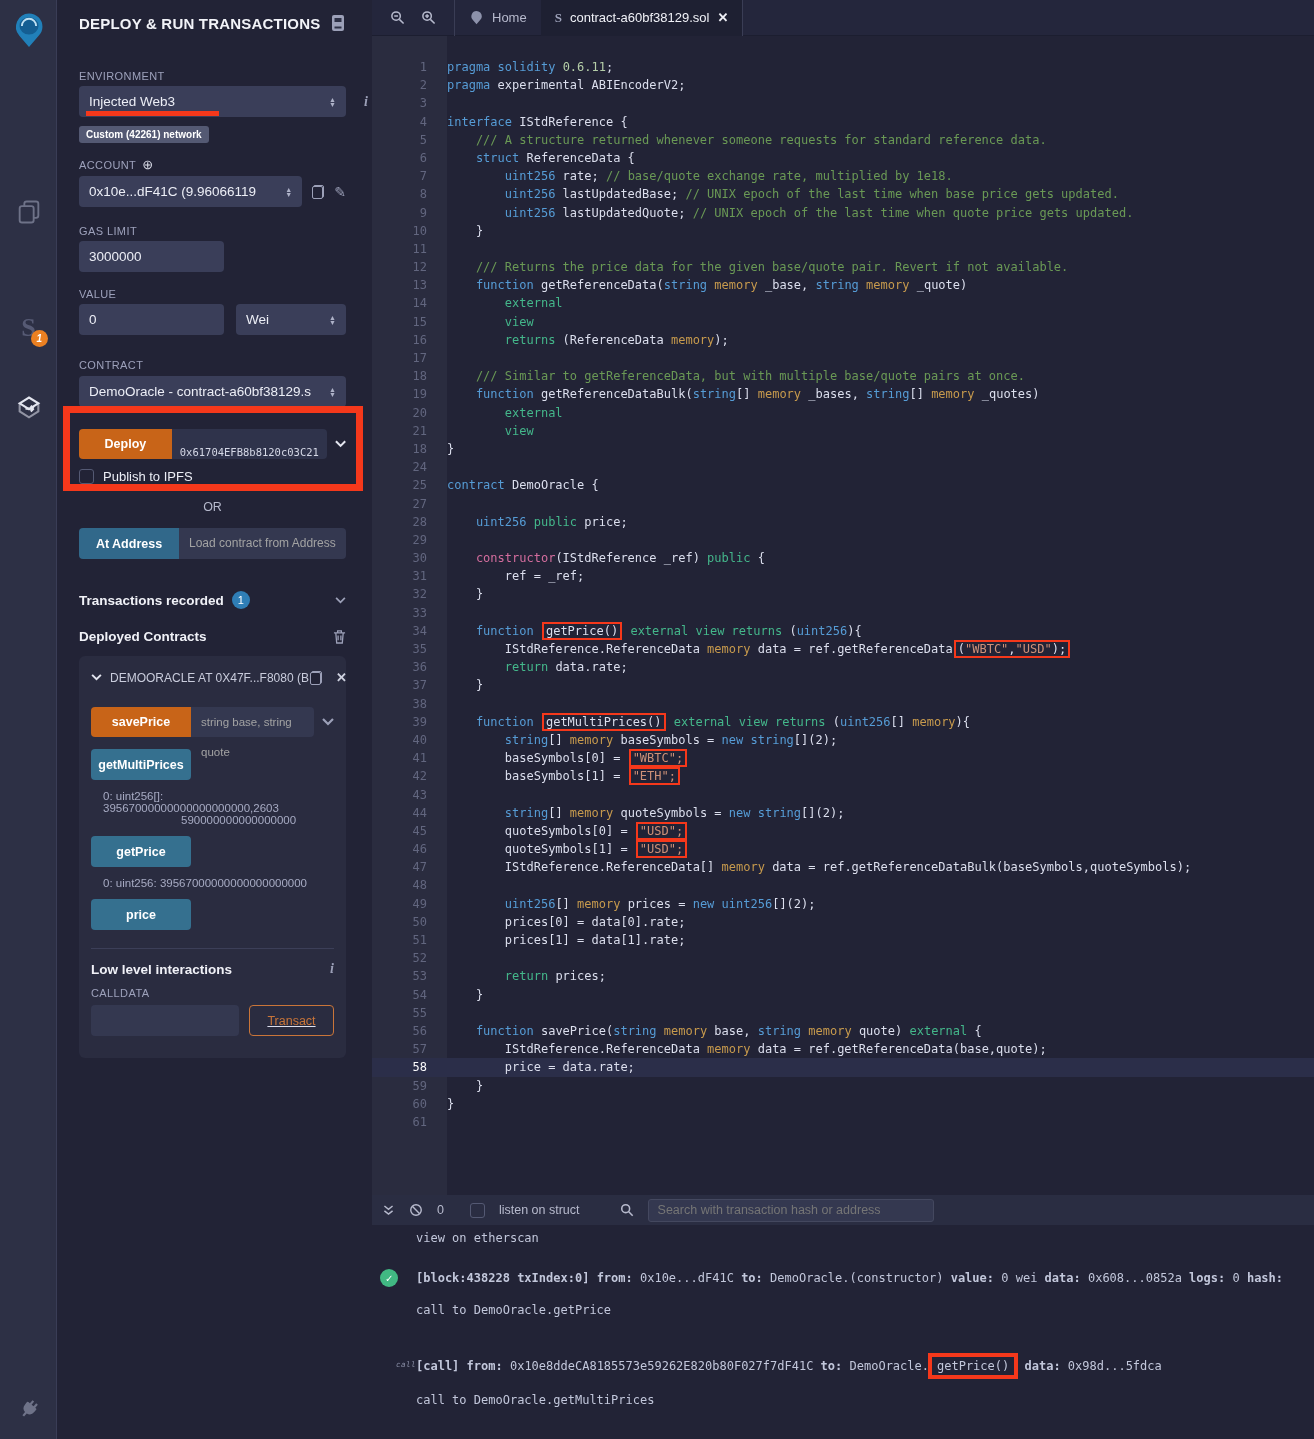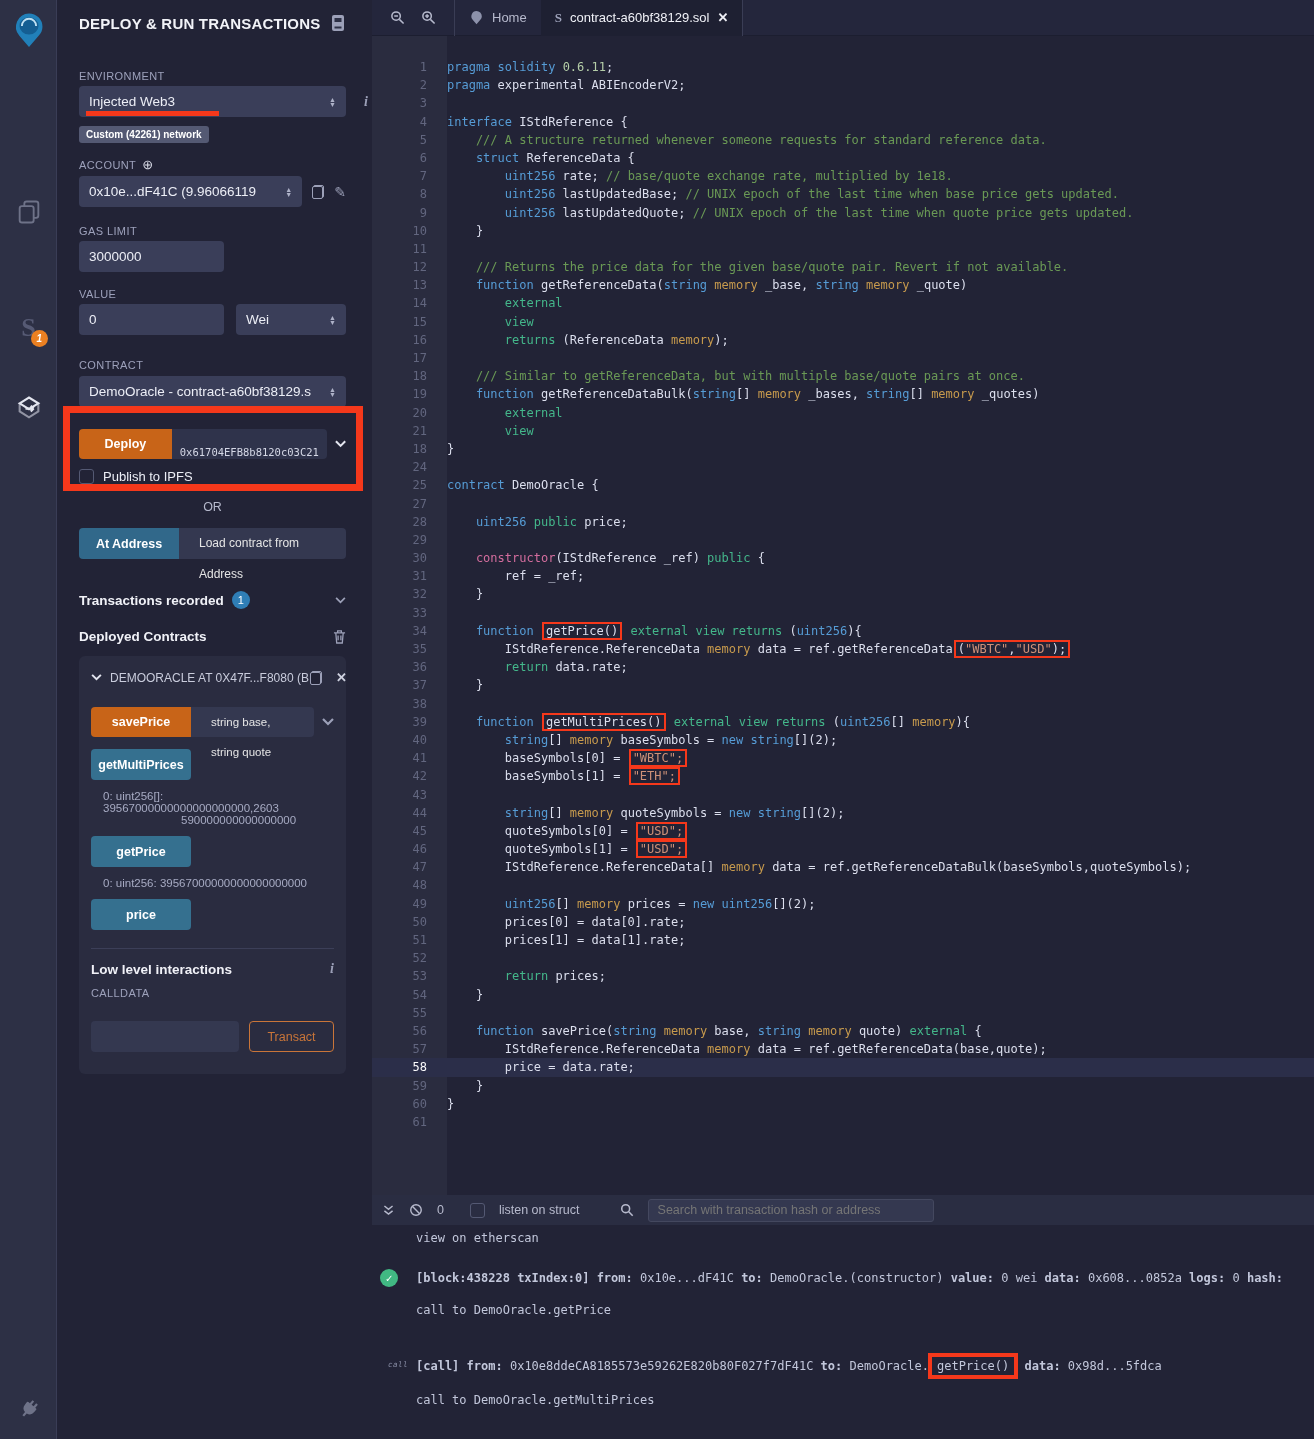--- a/index.html
+++ b/index.html
@@ -29,21 +29,21 @@
   .icon-copy { position:relative; width:12px; height:14px; display:inline-block; }
   .icon-copy::before { content:""; position:absolute; right:0; top:0; width:9px; height:11px; border:1.4px solid #9ca0b8; border-radius:2px; }
   .icon-copy::after { content:""; position:absolute; left:0; bottom:0; width:9px; height:11px; border:1.4px solid #9ca0b8; border-radius:2px; background:#222336; }
   .info-i { font-family:"Liberation Serif",serif; font-style:italic; font-weight:bold; font-size:14px; color:#9ca0b8; }
   .btn-orange { background:#c86418; color:#fff; border:none; border-radius:4px; width:100px; height:30px; font-size:12.5px; font-weight:bold; cursor:pointer; }
   .btn-blue { background:#35708f; color:#fff; border:none; border-radius:4px; width:100px; height:31px; font-size:12.5px; font-weight:bold; cursor:pointer; }
   .arg-input { background:#2f334b; border:none; border-radius:0 4px 4px 0; height:30px; flex:1; color:#d5d8e6; font-family:"DejaVu Sans Mono",monospace; font-size:10.5px; padding:8px 8px; }
   .chev-white { margin-left:8px; }
   .checkbox { width:15px; height:15px; border:1px solid #545973; border-radius:3px; background:transparent; }
   .or { text-align:center; color:#b6b9cc; font-size:12.5px; margin-top:16px; }
-  .placeholder-input { background:#343850; border:none; border-radius:0 4px 4px 0; height:31px; flex:1; color:#e5e5e5; font-size:12px; padding:0 20px; }
+  .placeholder-input { background:#343850; border:none; border-radius:0 4px 4px 0; height:31px; flex:1; color:#a3a3a3; font-size:12px; padding:0 10px; }
   .badge-blue { background:#2f7eb6; color:#fff; font-size:11px; width:18px; height:18px; border-radius:50%; display:inline-flex; align-items:center; justify-content:center; margin-left:8px; }
   .white-13 { color:#f0f1f7; font-size:13.5px; font-weight:bold; }
   .card { margin-top:12px; background:#2a2c40; border-radius:6px; padding:14px 12px 22px 12px; }
   .card-title { font-size:12px; color:#c9ccdc; white-space:nowrap; overflow:hidden; max-width:200px; }
   .fn-result { margin-top:10px; color:#a7abc3; font-size:11.5px; padding-left:12px; }
   .fn-result .l2 { padding-left:78px; }
   .hr { border-top:1px solid #3c3f58; margin-top:18px; }
   .calldata-input { background:#343850; border:none; border-radius:4px; height:31px; flex:1; }
   .btn-transact { background:transparent; border:1px solid #c97539; color:#c97539; border-radius:4px; width:85px; height:31px; font-size:12.5px; margin-left:10px; cursor:pointer; }
   .annot-box { position:absolute; left:6px; top:406px; width:300px; height:85px; border:7px solid #f5381b; z-index:5; pointer-events:none; }
@@ -69,21 +69,21 @@
   .terminal { position:absolute; left:372px; top:1195px; width:942px; height:244px; background:#222336; overflow:hidden; }
   .t-toolbar { height:30px; background:#2a2d42; display:flex; align-items:center; gap:14px; padding:0 10px; font-size:12.5px; color:#b7bacd; }
   .t-search { background:#343850; border:1px solid #44485f; border-radius:3px; height:23px; width:286px; color:#9fa3bb; font-size:12.5px; padding:0 9px; }
   .t-line { position:relative; padding-left:44px; font-family:"DejaVu Sans Mono",monospace; font-size:12px; color:#c2c7db; white-space:nowrap; }
   .t-line:nth-child(1){margin-top:6px} .t-line:nth-child(2){margin-top:26px}
   .t-line:nth-child(3){margin-top:18px} .t-line:nth-child(4){margin-top:40px}
   .t-line:nth-child(5){margin-top:18px} .t-line:nth-child(6){margin-top:44px}
   .tb { font-weight:bold; }
   .ann-t { border:4px solid #f5381b; padding:2px 5px; margin:-4px -1px; display:inline-block; }
   .t-check { position:absolute; left:8px; top:-2px; width:18px; height:18px; border-radius:50%; background:#41b883; color:#fff; font-size:11px; display:flex; align-items:center; justify-content:center; }
-  .t-badge { position:absolute; left:16px; top:3px; font-size:7.5px; font-style:italic; color:#8b90a8; letter-spacing:.5px; }
+  .t-badge { position:absolute; left:24px; top:3px; font-size:7.5px; font-style:italic; color:#8b90a8; letter-spacing:.5px; }
   .chk-sm { width:15px; height:15px; border:1px solid #545973; border-radius:3px; }
 </style>
 </head>
 <body>
 
 <div class="rail">
   <div class="rail-icon" style="top:8px;height:44px;">
     <svg width="38" height="38" viewBox="0 0 24 24">
         <path d="M12 1.5a8.5 8.5 0 0 1 8.5 8.5c0 2.3-.9 4.2-2.4 5.6L12 22.8l-6.1-7.2A8.5 8.5 0 0 1 12 1.5z" fill="#2180b9"></path>
         <ellipse cx="12" cy="9.4" rx="6" ry="5.4" fill="#145e92"></ellipse>
@@ -246,21 +246,21 @@
     <div class="fn-result">0: uint256: 39567000000000000000000</div>
 
     <button class="btn-blue" style="margin-top:10px;display:block;">price</button>
 
     <div class="hr"></div>
     <div class="row" style="margin-top:12px;justify-content:space-between;">
       <span class="white-13" style="font-weight:bold;">Low level interactions</span>
       <span class="info-i">i</span>
     </div>
     <div class="lbl" style="margin-top:10px;">CALLDATA</div>
-    <div class="row" style="margin-top:22px;">
+    <div class="row" style="margin-top:6px;text-decoration:underline;">
       <div class="calldata-input"></div>
       <button class="btn-transact">Transact</button>
     </div>
   </div>
 </div>
 
 <div class="editor">
   <div class="tabbar">
     <div class="zoom-icons">
       <svg width="15" height="15" viewBox="0 0 16 16" fill="none" stroke="#b7bacd" stroke-width="1.6">

